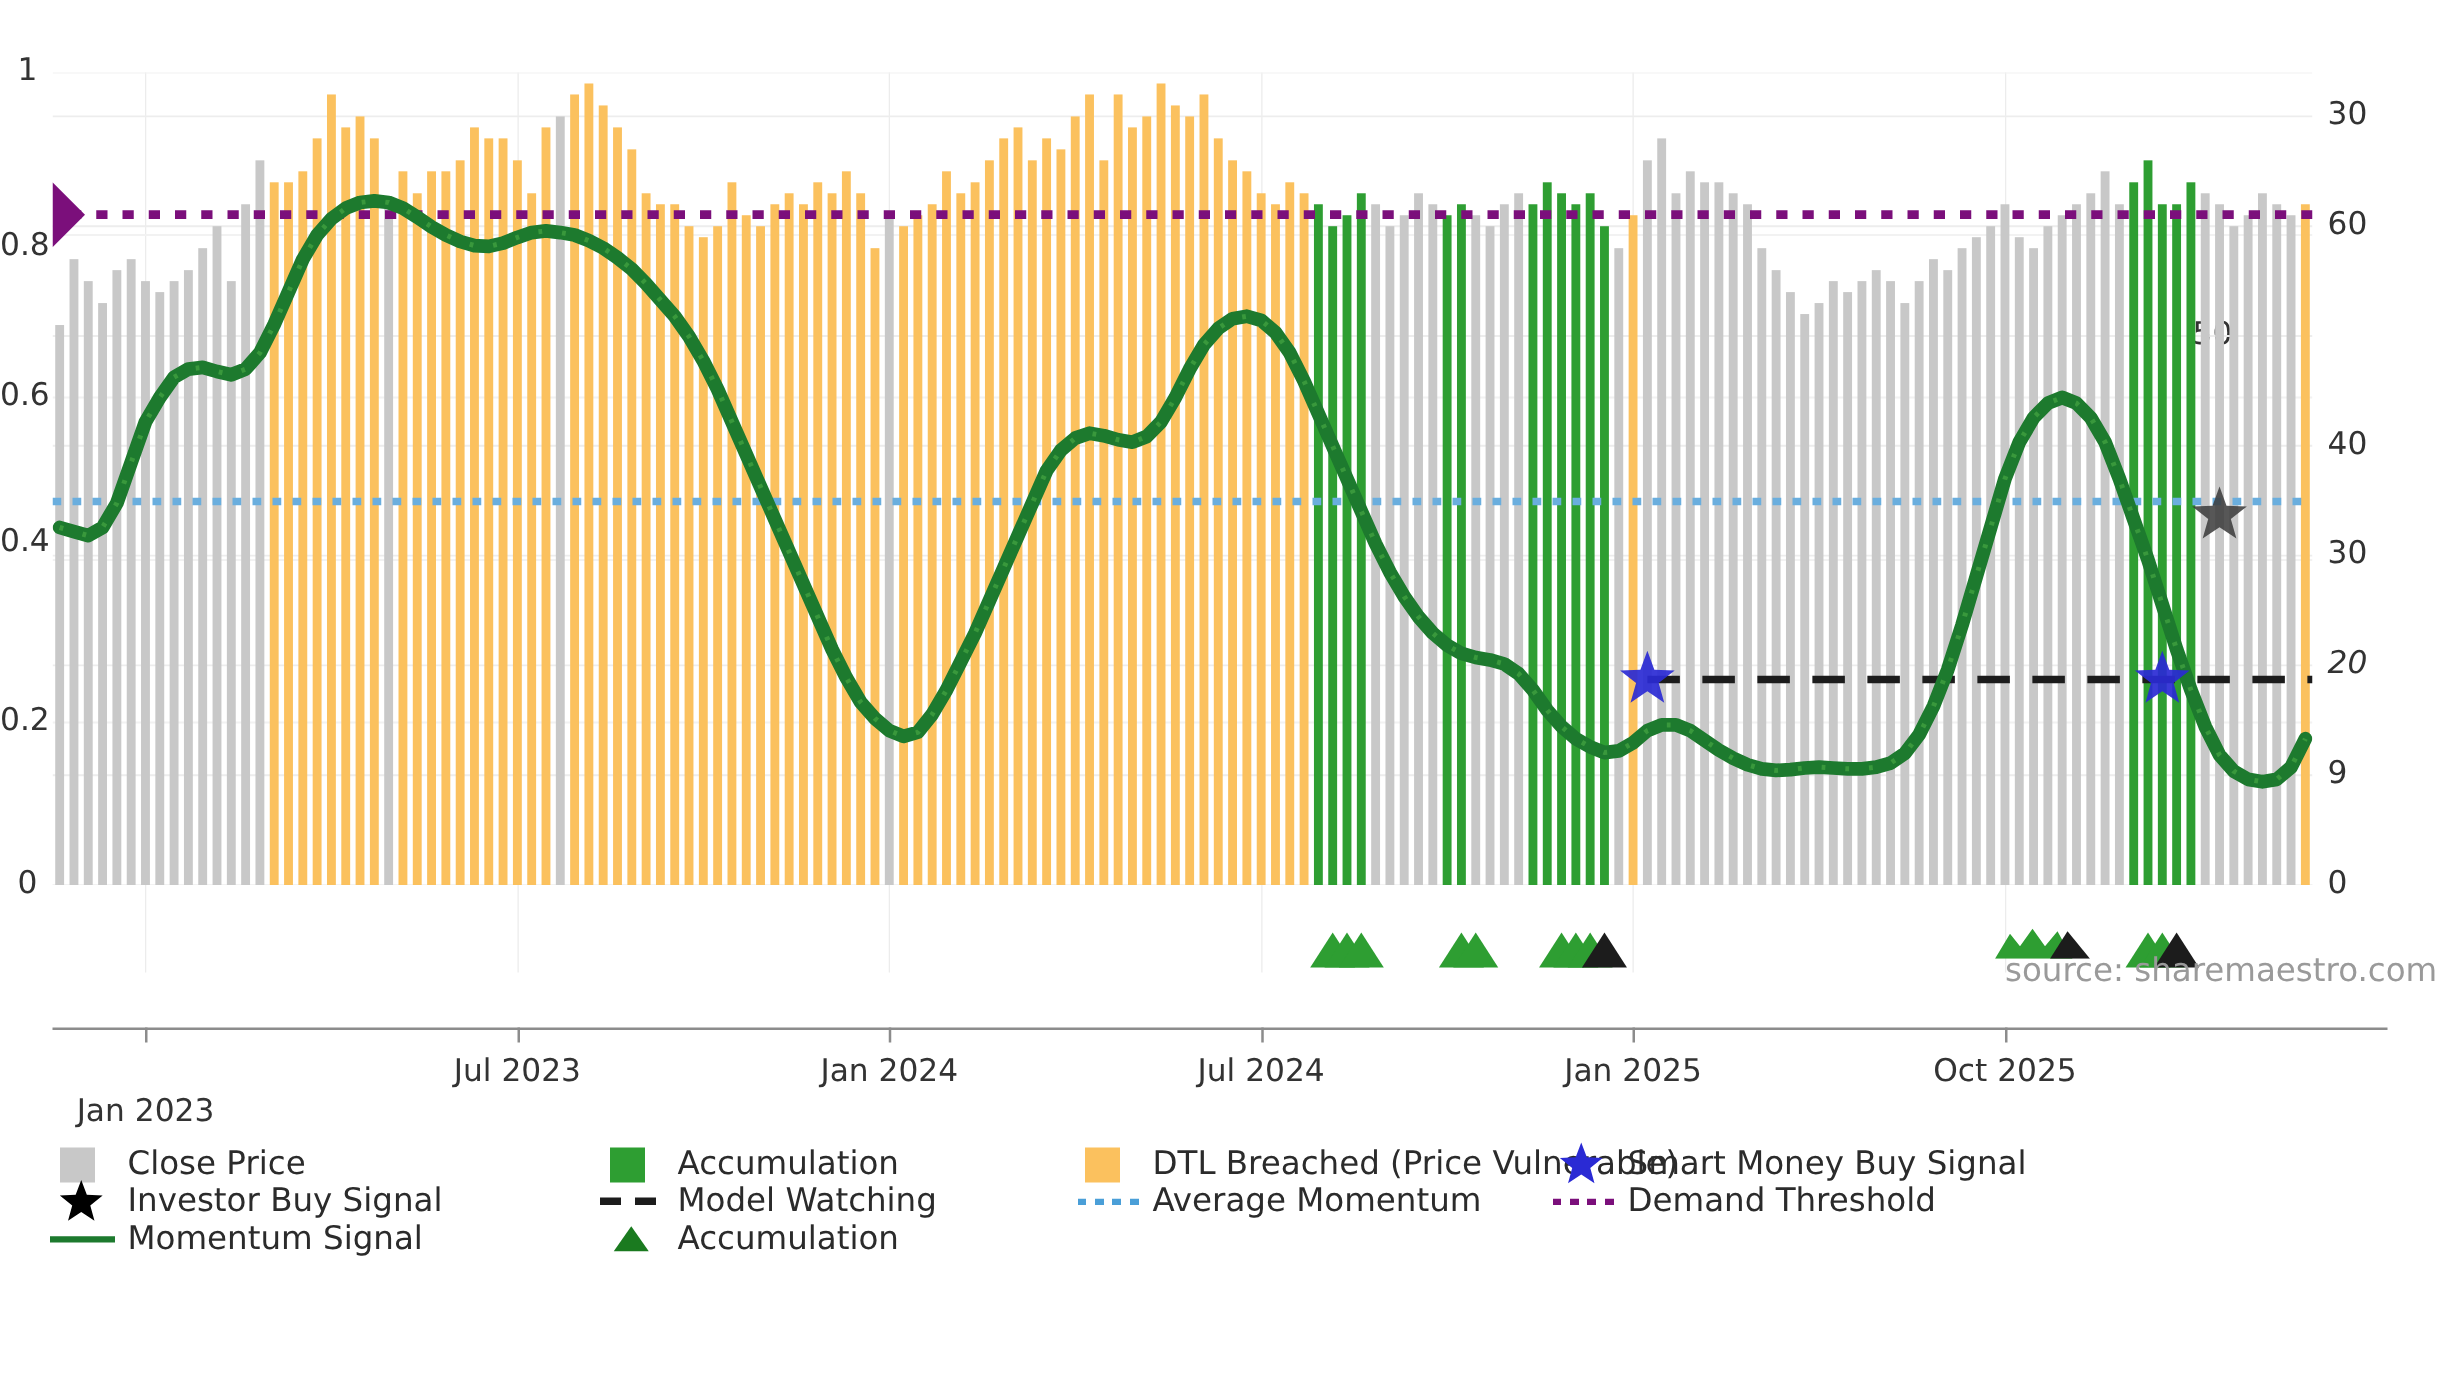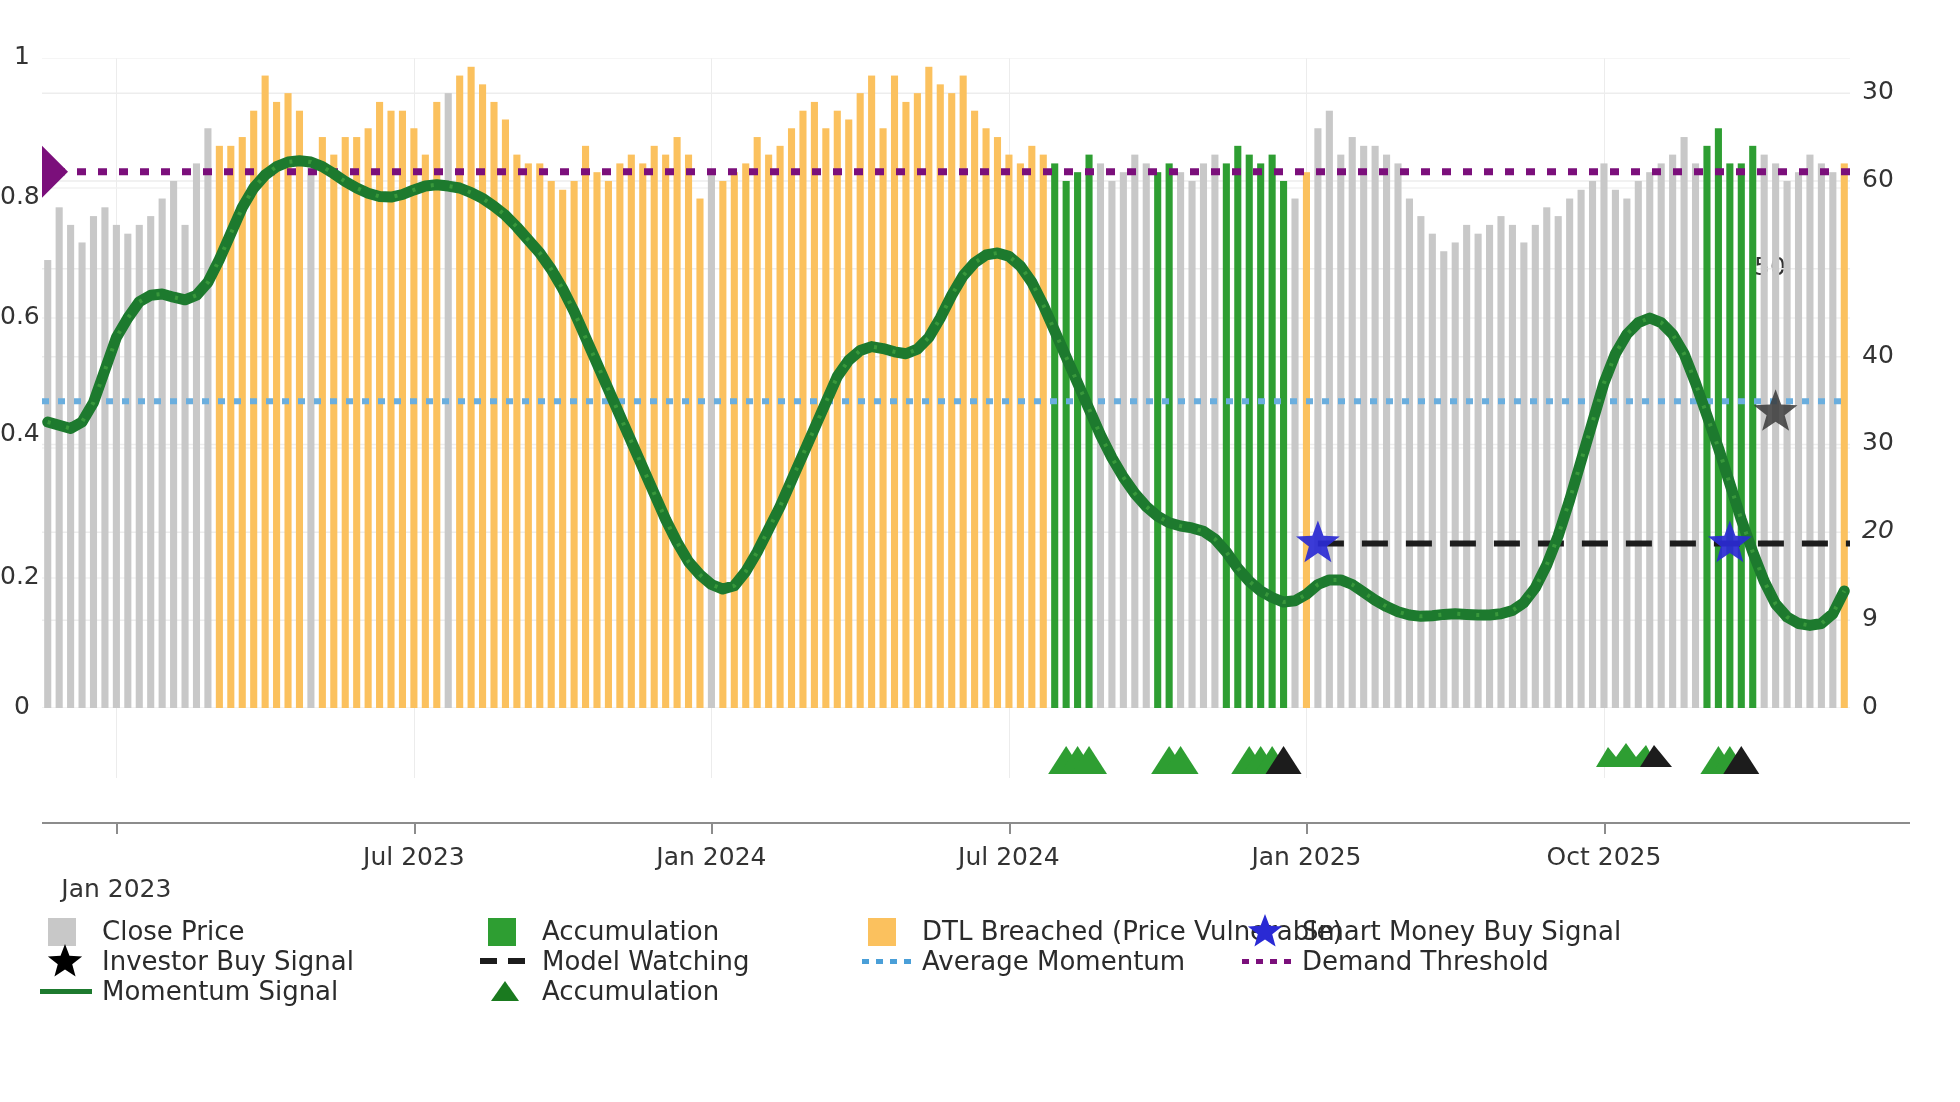--- a/index.html
+++ b/index.html
@@ -280,20 +280,21 @@
       <polygon points="1223.5696202531647,44 1241.5696202531647,16 1259.5696202531647,44" fill="#1c1c1c"></polygon>
       <polygon points="1658.4050632911394,44 1676.4050632911394,16 1694.4050632911394,44" fill="#2e9e32"></polygon>
       <polygon points="1669.8481012658228,44 1687.8481012658228,16 1705.8481012658228,44" fill="#2e9e32"></polygon>
       <polygon points="1681.2911392405065,44 1699.2911392405065,16 1717.2911392405065,44" fill="#1c1c1c"></polygon>
     </svg>
 
   <svg id="source-logo" style="left:1596px;top:733px;" width="76" height="34">
     <polygon points="0,34 12,14 20,24 30,10 40,24 50,12 62,34" fill="#2e9e32"></polygon>
     <polygon points="44,34 58,12 76,34" fill="#1c1c1c"></polygon>
   </svg>
+  <div id="source" style="left:1604px;top:762px;">source: sharemaestro.com</div>
 
   <div id="legend">
       <div class="lrow" style="position: absolute; left: 0px; top: 0px;">
         <div class="lkey">
           <div class="sw-rect" style="background: rgb(200, 200, 200);"></div>
         </div>
         <div class="ltext">Close Price</div>
       </div>
       <div class="lrow" style="position: absolute; left: 440px; top: 0px;">
         <div class="lkey">

